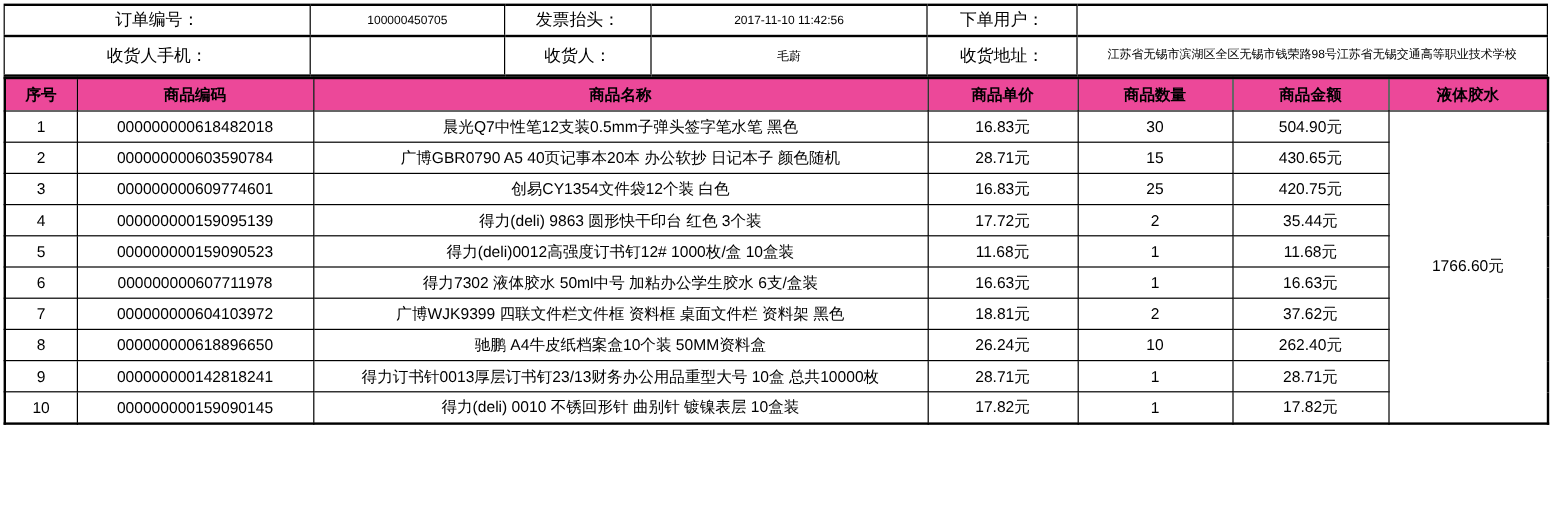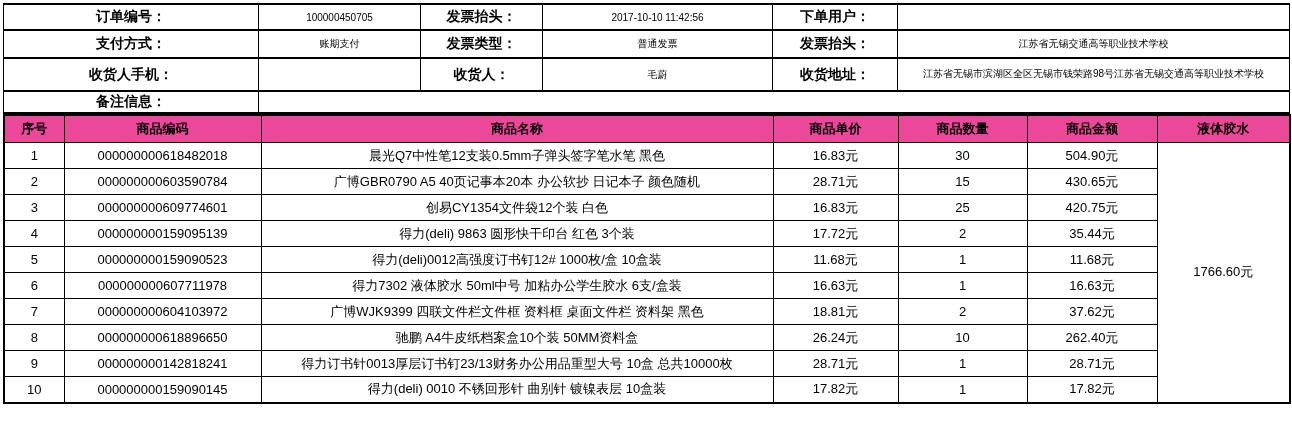--- a/index.html
+++ b/index.html
@@ -25,21 +25,21 @@
     border: 1px solid #000;
     border-top: 2px solid #000;
     border-bottom: 2px solid #000;
     text-align: center;
     vertical-align: middle;
     font-size: 10px;
     padding: 1px 4px;
     overflow: hidden;
   }
   .info-table td.lbl {
-    font-weight: bold;
+    font-weight: normal;
     font-size: 14px;
   }
   .info-table tr.r1 { height: 26px; }
   .info-table tr.r2 { height: 28px; }
   .info-table tr.r3 { height: 33px; }
   .info-table tr.r4 { height: 22px; }
   .info-table td.wrap-text {
     white-space: normal;
     line-height: 1.25;
   }
@@ -80,43 +80,31 @@
         <col style="width:122px">
       <col style="width:230px">
         <col style="width:125px">
         <col style="width:392px">
     </colgroup>
     <tbody>
       <tr class="r1">
         <td class="lbl">订单编号：</td>
         <td class="val">100000450705</td>
         <td class="lbl">发票抬头：</td>
-        <td class="val">2017-10-10 11:42:56</td>
+        <td class="val">2017-11-10 11:42:56</td>
         <td class="lbl">下单用户：</td>
         <td class="val"></td>
-      </tr>
-      <tr class="r2">
-        <td class="lbl">支付方式：</td>
-        <td class="val">账期支付</td>
-        <td class="lbl">发票类型：</td>
-        <td class="val">普通发票</td>
-        <td class="lbl">发票抬头：</td>
-        <td class="val">江苏省无锡交通高等职业技术学校</td>
       </tr>
       <tr class="r3">
         <td class="lbl">收货人手机：</td>
         <td class="val"></td>
         <td class="lbl">收货人：</td>
         <td class="val">毛蔚</td>
         <td class="lbl">收货地址：</td>
         <td class="val wrap-text">江苏省无锡市滨湖区全区无锡市钱荣路98号江苏省无锡交通高等职业技术学校</td>
-      </tr>
-      <tr class="r4">
-        <td class="lbl">备注信息：</td>
-        <td class="val" colspan="5"></td>
       </tr>
     </tbody>
   </table>
 
   <table class="products-table">
     <colgroup>
       <col style="width:60px">
         <col style="width:197px">
         <col style="width:512px">
       <col style="width:125px">

